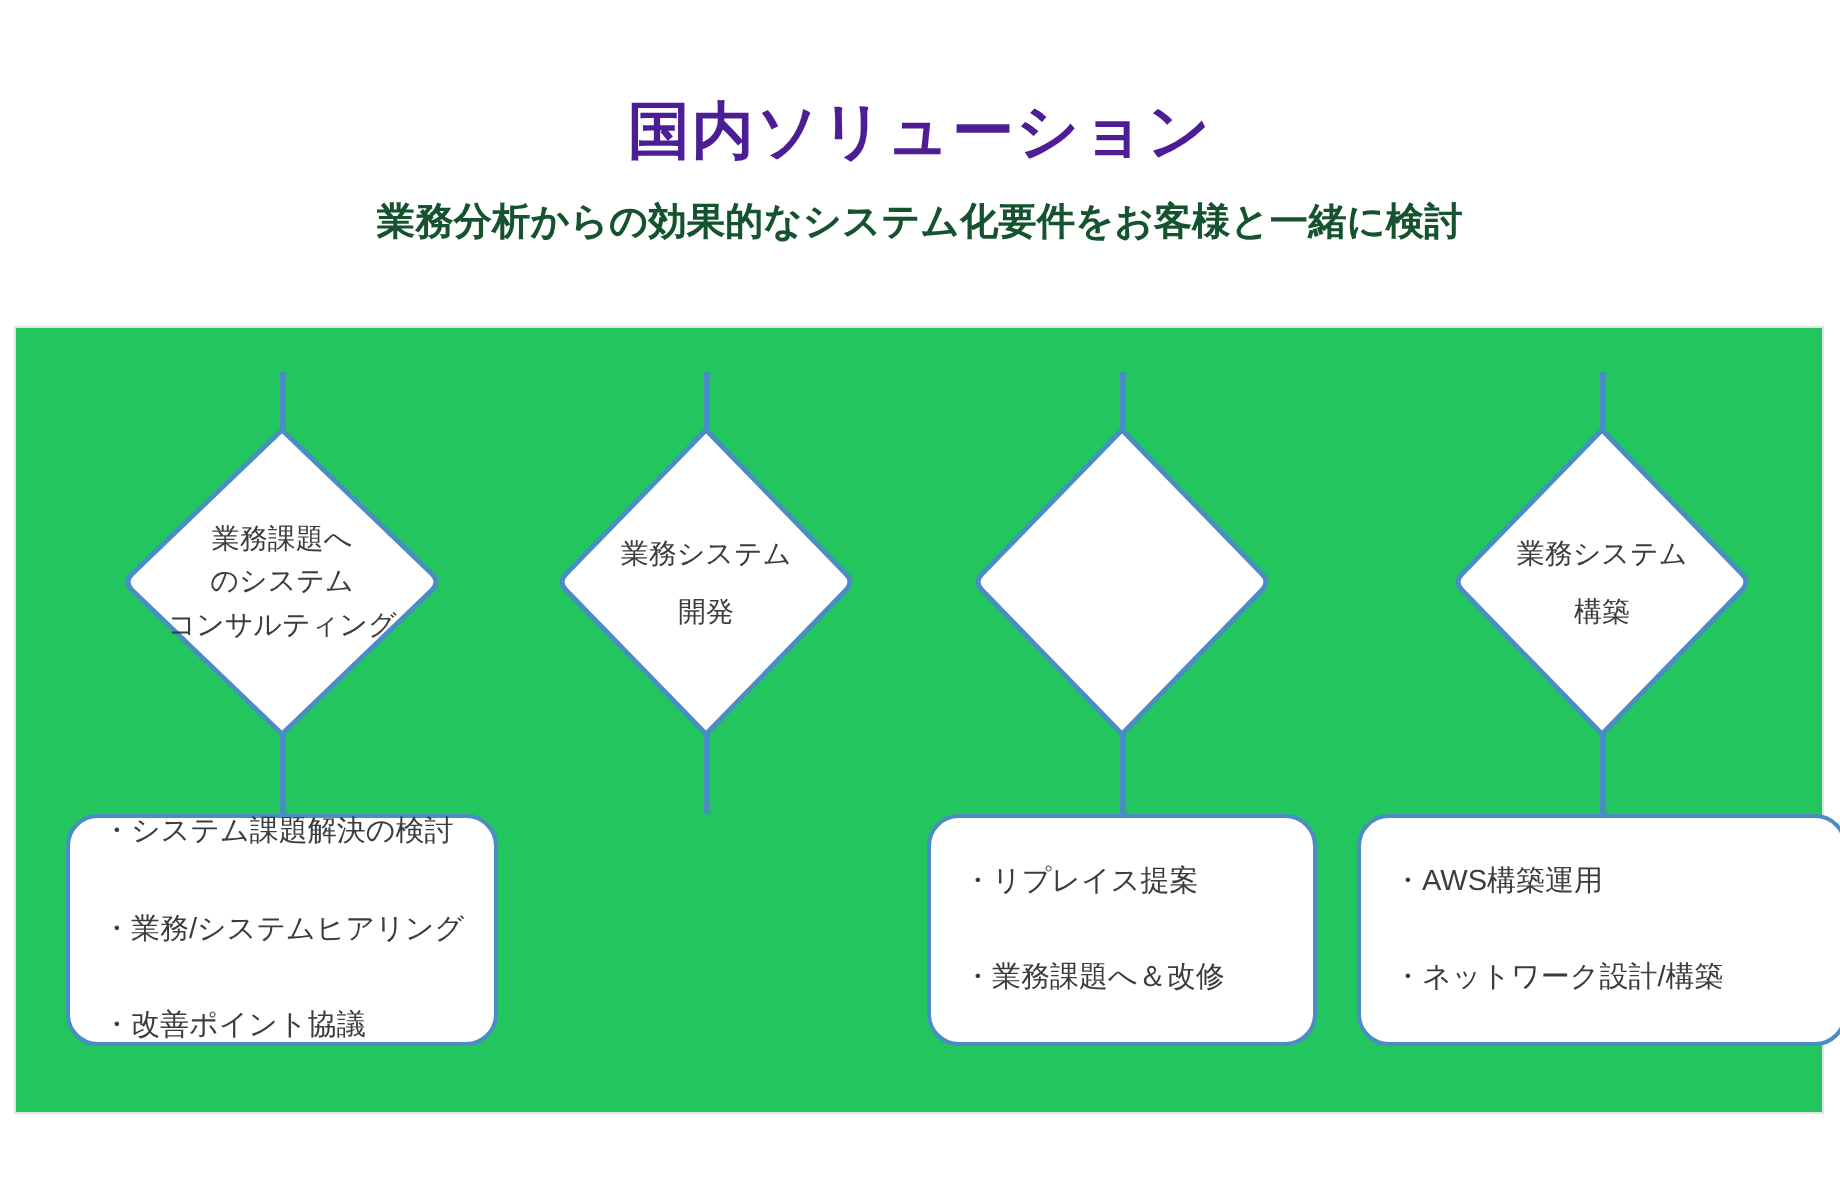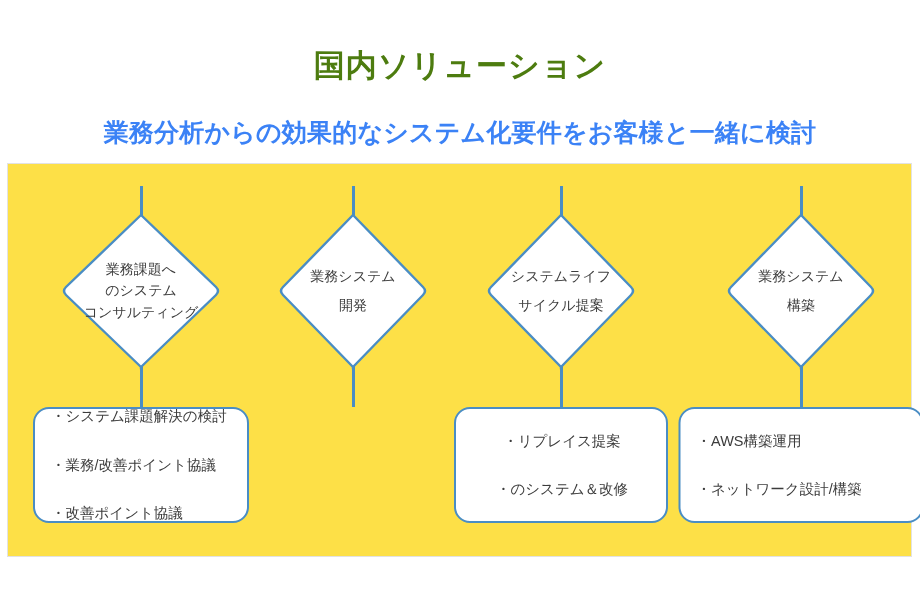--- a/index.html
+++ b/index.html
@@ -23,43 +23,43 @@
     left: 0;
     width: 920px;
     text-align: center;
   }
   .page-title {
     margin: 0;
     padding-top: 48px;
     font-size: 31px;
     font-weight: bold;
     letter-spacing: 1px;
-    color: #4d7c0f;
+    color: #4c1d95;
     line-height: 1.15;
   }
   .page-subtitle {
-    margin: 16px;
+    margin: 0;
     padding-top: 17px;
-    font-size: 25px;
+    font-size: 19px;
     font-weight: bold;
-    color: #3b82f6;
+    color: #14532d;
     letter-spacing: 0.2px;
     line-height: 1.2;
   }
 
   
   .diagram-panel {
     position: absolute;
     left: 7px;
     top: 163px;
     width: 905px;
     height: 394px;
     border: 1px solid #e2e2e2;
     box-sizing: border-box;
-    background: #fde047;
+    background: #22c55e;
   }
 
   
   .column {
     position: absolute;
     top: 0;
     height: 100%;
   }
   .col-0 { left: 22px;  width: 222px; }
   .col-1 { left: 265px; width: 160px; }
@@ -123,21 +123,21 @@
     background: #ffffff;
     padding: 14px 14px 14px 16px;
     z-index: 3;
     display: flex;
     flex-direction: column;
     justify-content: center;
     gap: 22px;
   }
   .box-w0 { width: 216px; height: 116px; }
   .box-w1 { width: 152px; height: 116px; }
-  .box-w2 { width: 214px; height: 116px; align-items: center; }
+  .box-w2 { width: 195px; height: 116px; }
   .box-w3 { width: 245px; height: 116px; }
 
   .detail-item {
     font-size: 14.5px;
     line-height: 1.0;
     color: #3c3c3c;
     padding: 6px 0;
     white-space: nowrap;
   }
   .box-w1 .detail-item { padding: 3.5px 0; }
@@ -158,21 +158,21 @@
     <div class="diamond-wrap wide">
       <svg viewBox="0 0 162 160" preserveAspectRatio="none">
         <path d="M81 4 L156 76 Q160 80 156 84 L81 156 Q81 160 81 156 L6 84 Q2 80 6 76 Z" fill="#ffffff" stroke="#4a8dc4" stroke-width="2.4" stroke-linejoin="round"></path>
       </svg>
       <div class="diamond-label">業務課題へ
 のシステム
 コンサルティング</div>
     </div>
     <div class="detail-box box-w0">
       <div class="detail-item">・システム課題解決の検討</div>
-      <div class="detail-item">・業務/改善ポイント協議</div>
+      <div class="detail-item">・業務/システムヒアリング</div>
       <div class="detail-item">・改善ポイント協議</div>
     </div>
   </div>
 
   <div class="column col-1">
     <div class="connector top"></div>
     <div class="connector bottom"></div>
     <div class="diamond-wrap">
       <svg viewBox="0 0 152 160" preserveAspectRatio="none">
         <path d="M76 4 L146 76 Q150 80 146 84 L76 156 Q76 160 76 156 L6 84 Q2 80 6 76 Z" fill="#ffffff" stroke="#4a8dc4" stroke-width="2.4" stroke-linejoin="round"></path>
@@ -182,26 +182,24 @@
     </div>
   </div>
 
   <div class="column col-2">
     <div class="connector top"></div>
     <div class="connector bottom"></div>
     <div class="diamond-wrap">
       <svg viewBox="0 0 152 160" preserveAspectRatio="none">
         <path d="M76 4 L146 76 Q150 80 146 84 L76 156 Q76 160 76 156 L6 84 Q2 80 6 76 Z" fill="#ffffff" stroke="#4a8dc4" stroke-width="2.4" stroke-linejoin="round"></path>
       </svg>
-      <div class="diamond-label loose">システムライフ
-サイクル提案</div>
     </div>
     <div class="detail-box box-w2">
       <div class="detail-item">・リプレイス提案</div>
-      <div class="detail-item">・のシステム＆改修</div>
+      <div class="detail-item">・業務課題へ＆改修</div>
     </div>
   </div>
 
   <div class="column col-3">
     <div class="connector top"></div>
     <div class="connector bottom"></div>
     <div class="diamond-wrap">
       <svg viewBox="0 0 152 160" preserveAspectRatio="none">
         <path d="M76 4 L146 76 Q150 80 146 84 L76 156 Q76 160 76 156 L6 84 Q2 80 6 76 Z" fill="#ffffff" stroke="#4a8dc4" stroke-width="2.4" stroke-linejoin="round"></path>
       </svg>

